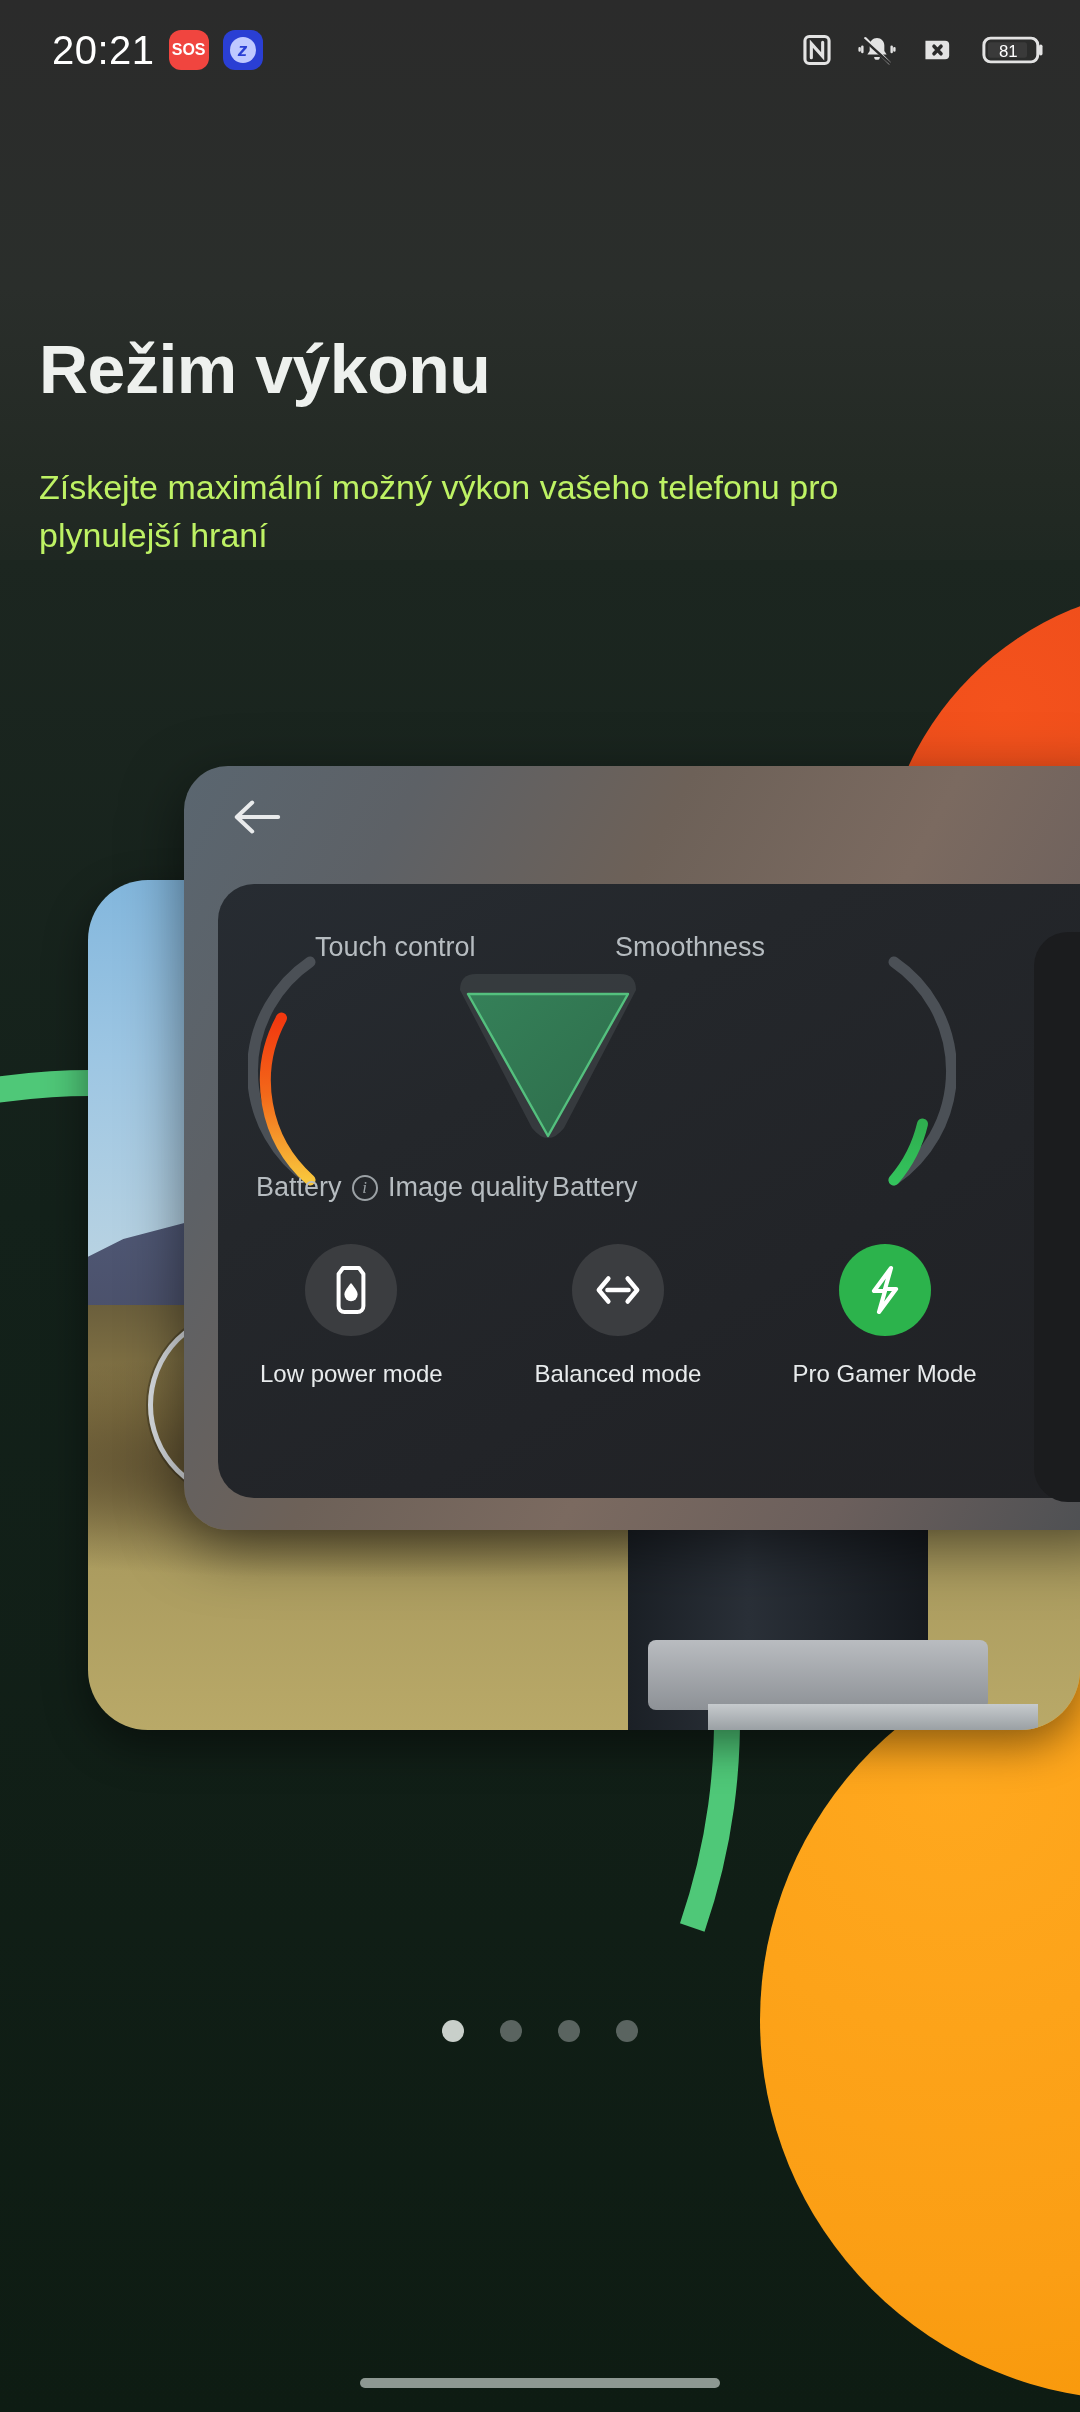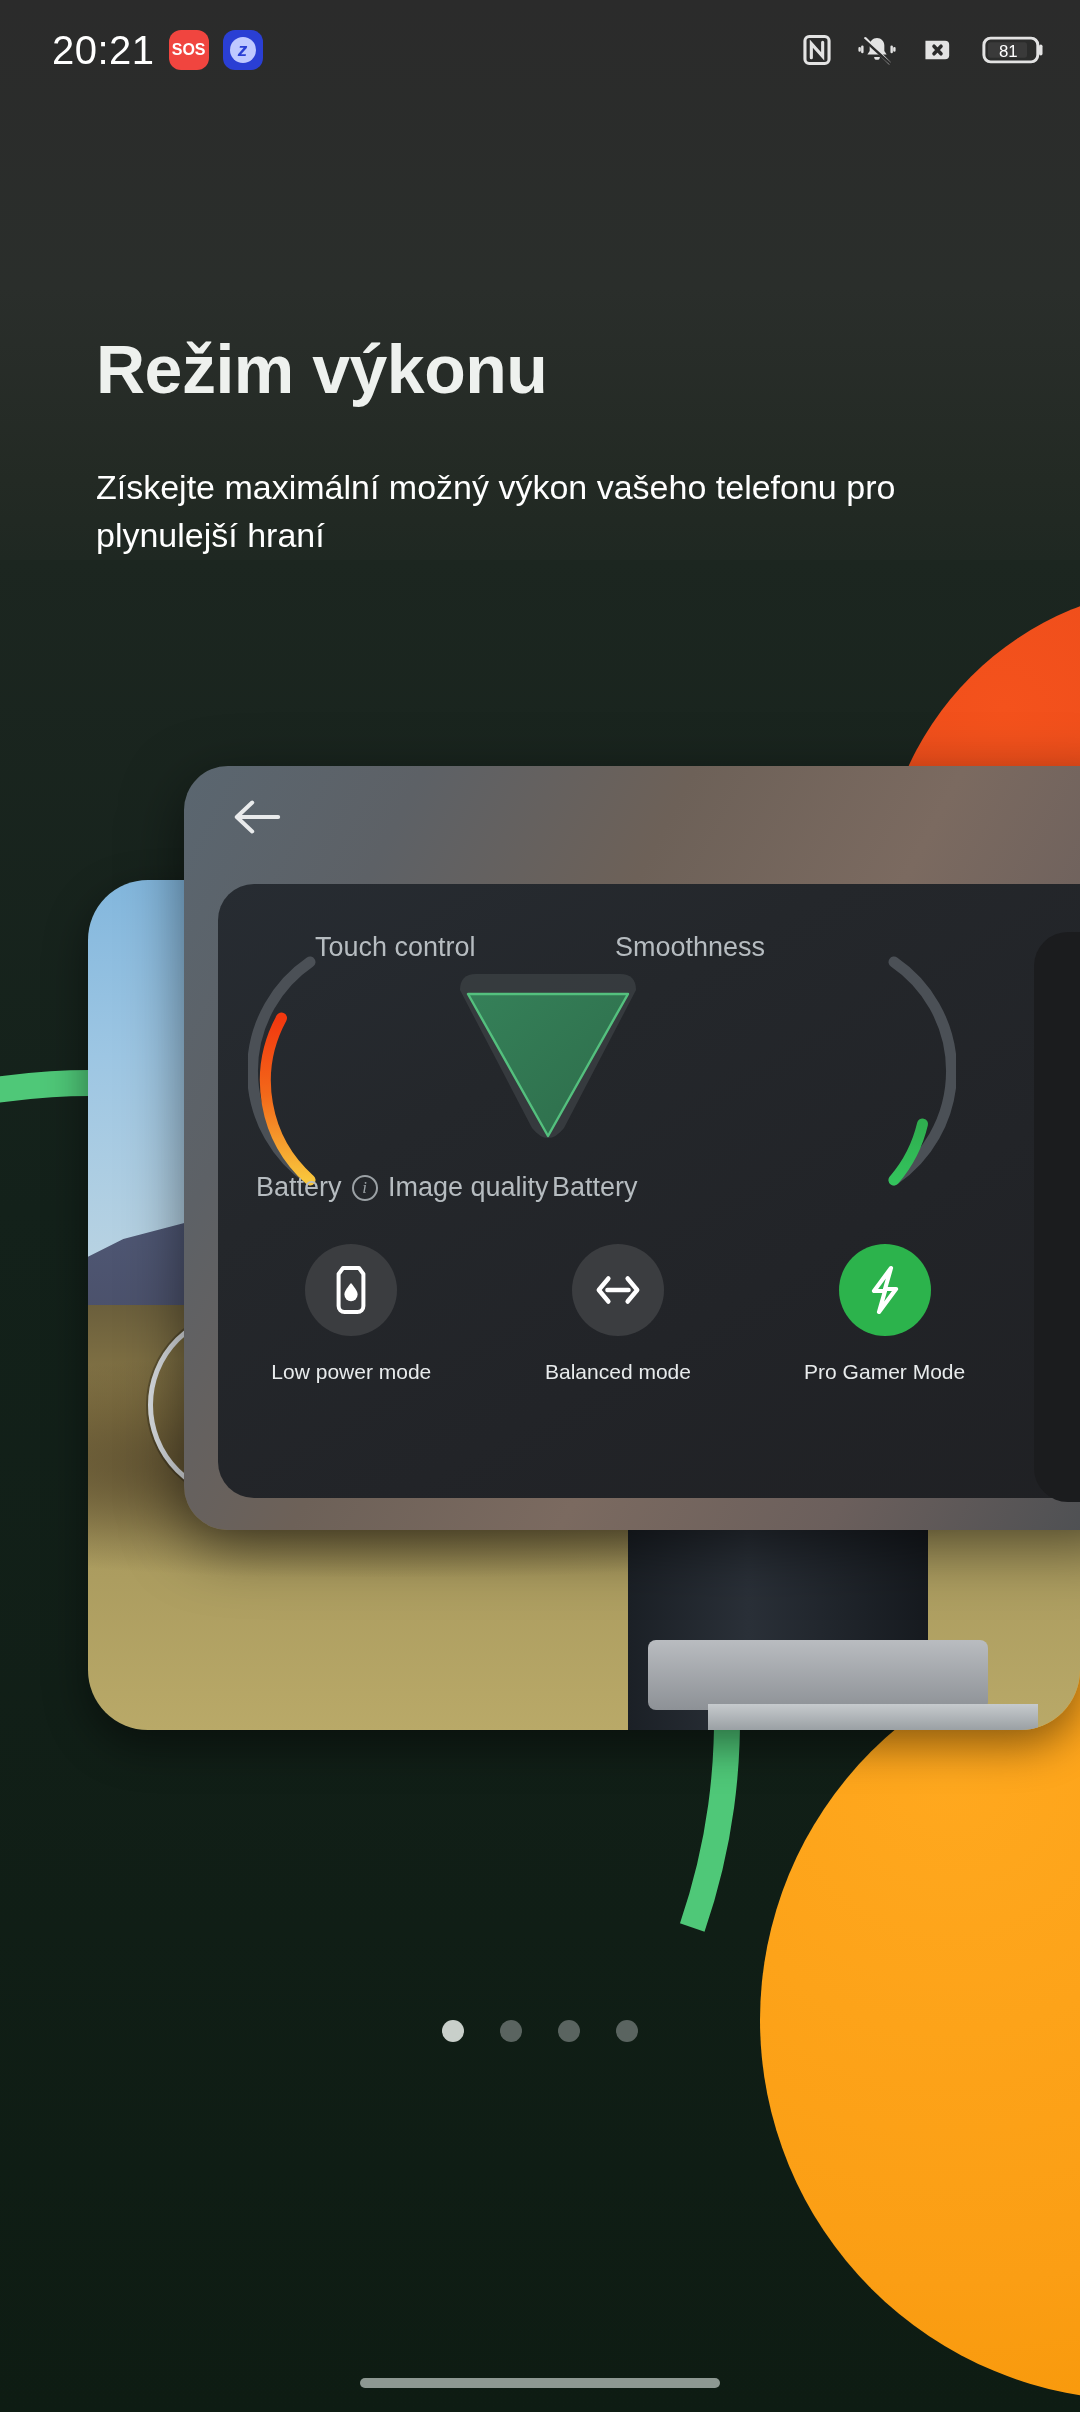--- a/index.html
+++ b/index.html
@@ -56,26 +56,26 @@
   .sb-badge.zello .zinner {
     width:26px; height:26px; border-radius:50%;
     background:#bfc9ff; color:#2a3fd4;
     display:flex; align-items:center; justify-content:center;
     font-size:19px; font-weight:bold; font-style:italic;
   }
   .sb-right { margin-left:auto; display:flex; align-items:center; gap:24px; }
   .ic { display:block; }
 
   
-  #hero { position:absolute; left:0; top:330px; width:1080px; padding:0 96px; z-index:20; }
+  #hero { position:absolute; left:0; top:330px; width:1080px; padding:0 39px; z-index:20; }
   #page-title {
     color:#eef1ee; font-size:68px; font-weight:bold; letter-spacing:-.5px;
   }
   #page-sub {
-    margin-top:56px; color:#ffffff; font-size:34px; line-height:1.4;
+    margin-top:56px; color:#bef264; font-size:34px; line-height:1.4;
     max-width:880px;
   }
 
   
   #game-card {
     position:absolute; left:88px; top:880px; width:992px; height:850px;
     border-radius:60px; overflow:hidden; z-index:25;
     box-shadow:0 16px 44px rgba(0,0,0,.45);
   }
   .g-sky { position:absolute; left:0; top:0; width:100%; height:46%;
@@ -164,21 +164,21 @@
   #mode-row {
     position:absolute; left:0; top:360px; width:800px;
     display:flex; justify-content:space-around; align-items:flex-start;
   }
   .mode-item { display:flex; flex-direction:column; align-items:center; width:230px; }
   .mode-circle {
     width:92px; height:92px; border-radius:50%;
     background:#3b3d40; display:flex; align-items:center; justify-content:center;
   }
   .mode-circle.active { background:#2cb34c; }
-  .mode-label { margin-top:24px; color:#e8ebec; font-size:21px; white-space:nowrap; }
+  .mode-label { margin-top:24px; color:#e8ebec; font-size:24px; white-space:nowrap; }
 
   
   #dots {
     position:absolute; left:0; top:2020px; width:1080px;
     display:flex; justify-content:center; gap:36px; z-index:20;
   }
   .dot { width:22px; height:22px; border-radius:50%; background:#5a6460; }
   .dot.active { background:#c8cfca; }
 
   

